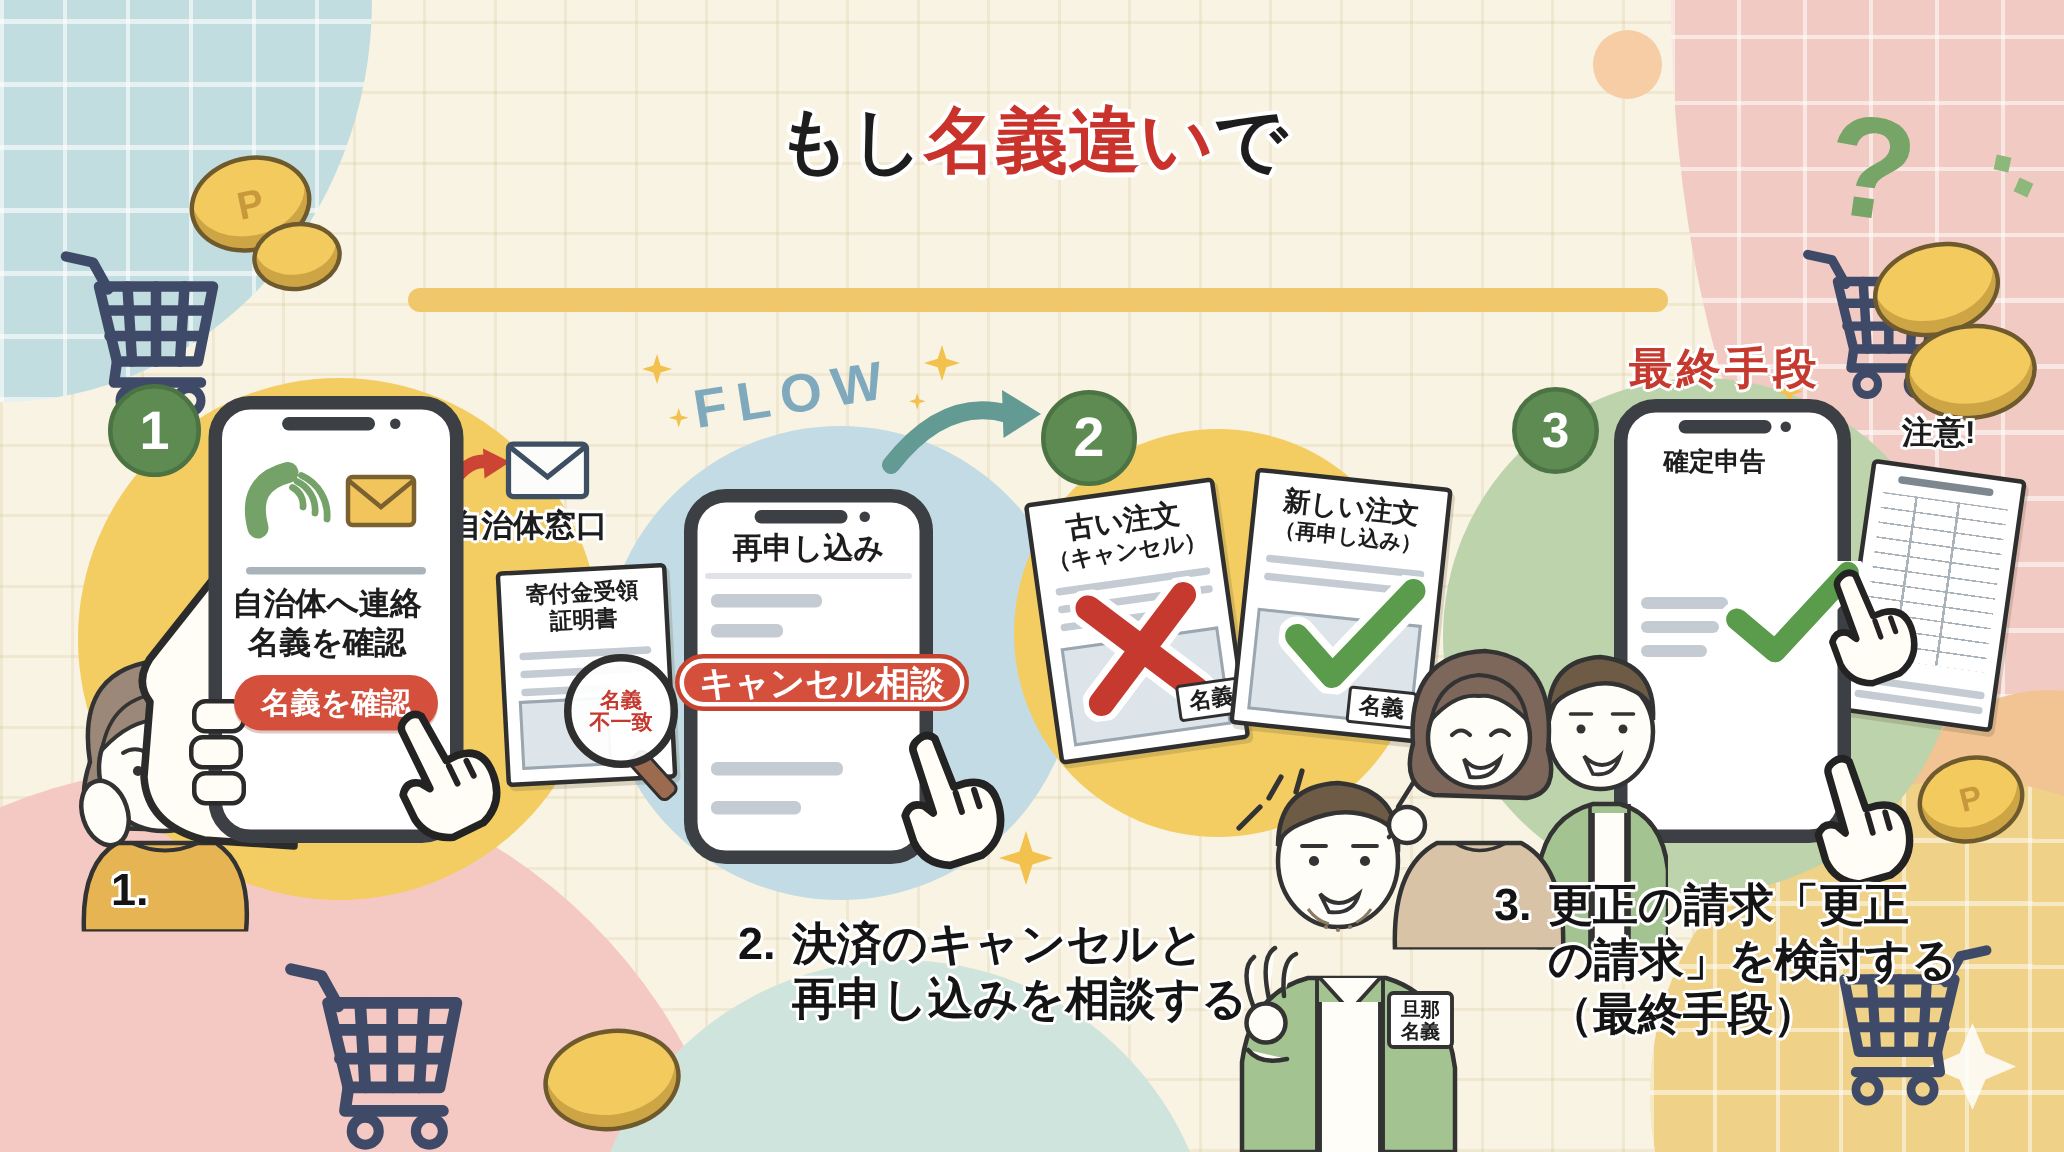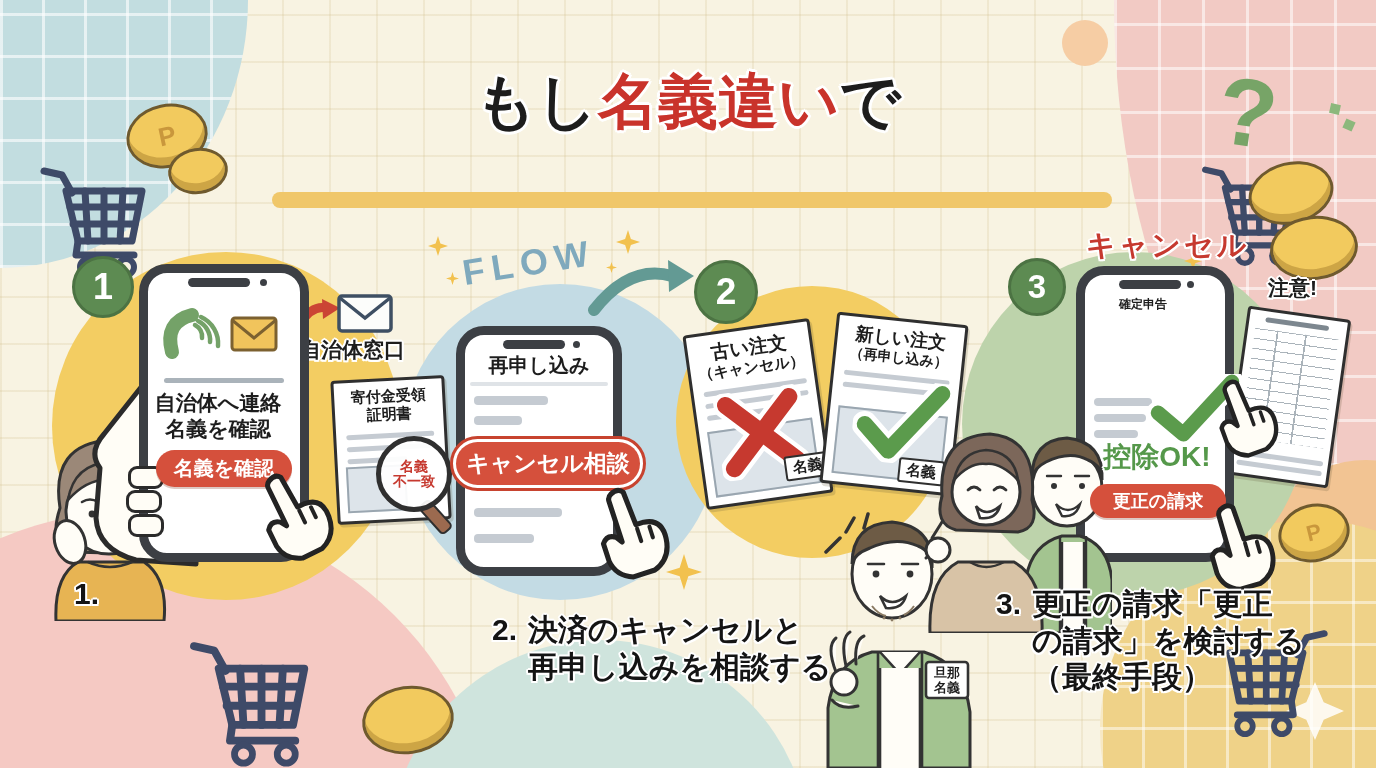--- a/index.html
+++ b/index.html
@@ -25,21 +25,21 @@
   .grid-gold{background:
       repeating-linear-gradient(90deg, rgba(255,255,255,.5) 0 3px, transparent 3px 42px),
       repeating-linear-gradient(0deg, rgba(255,255,255,.5) 0 3px, transparent 3px 42px),
       #efd288;}
   .circ{border-radius:50%;}
   
   .ow{text-shadow:2px 0 0 #fff,-2px 0 0 #fff,0 2px 0 #fff,0 -2px 0 #fff,1.5px 1.5px 0 #fff,-1.5px 1.5px 0 #fff,1.5px -1.5px 0 #fff,-1.5px -1.5px 0 #fff;}
   .ow3{text-shadow:3px 0 0 #fff,-3px 0 0 #fff,0 3px 0 #fff,0 -3px 0 #fff,2px 2px 0 #fff,-2px 2px 0 #fff,2px -2px 0 #fff,-2px -2px 0 #fff;}
   
   .title{left:0;right:0;text-align:center;font-weight:900;color:#1d1d1d;z-index:8;letter-spacing:0px;}
-  .title1{top:62px;font-size:60px;}
+  .title1{top:62px;font-size:48px;}
   .title2{top:138px;font-size:57px;}
   .title .hl{color:#c9332b;}
   .underbar{left:272px;top:192px;width:840px;height:16px;background:#f0c76a;border-radius:8px;z-index:7;}
   
   .phone{position:absolute;background:#fff;border:9px solid #3c3f44;border-radius:28px;box-sizing:border-box;z-index:4;}
   .notch{position:absolute;top:5px;left:50%;transform:translateX(-58%);width:62px;height:9px;background:#3c3f44;border-radius:5px;}
   .camdot{position:absolute;top:6px;right:22%;width:7px;height:7px;background:#3c3f44;border-radius:50%;}
   .bar{position:absolute;background:#c5cbd2;border-radius:4px;}
   .redbtn{position:absolute;background:#d5503c;border-radius:999px;color:#fff;font-weight:800;
           display:flex;align-items:center;justify-content:center;z-index:6;
@@ -208,21 +208,21 @@
   </svg>
 
   <div class="phone" style="left:456px;top:326px;width:166px;height:250px;">
     <div class="notch"></div>
       <div class="camdot"></div>
   </div>
   <div class="abs" style="left:466px;top:352px;width:146px;text-align:center;font-weight:800;font-size:20px;color:#1d1d1d;z-index:5;">再申し込み</div>
   <div class="bar" style="left:470px;top:382px;width:138px;height:4px;background:#dfe3e7;z-index:5;"></div>
   <div class="bar" style="left:474px;top:396px;width:74px;height:9px;z-index:5;"></div>
   <div class="bar" style="left:474px;top:416px;width:48px;height:9px;z-index:5;"></div>
-  <div class="abs" style="left:450px;top:436px;width:196px;height:55px;background:#fff;border:3px solid #c7432f;border-radius:999px;box-sizing:border-box;padding:3px;z-index:6;text-align:right;">
+  <div class="abs" style="left:450px;top:436px;width:196px;height:38px;background:#fff;border:3px solid #c7432f;border-radius:999px;box-sizing:border-box;padding:3px;z-index:6;text-align:right;">
     <div style="width:100%;height:100%;background:#d5503c;border-radius:999px;display:flex;align-items:center;justify-content:center;color:#fff;font-weight:800;font-size:23px;">キャンセル相談</div>
   </div>
   <div class="bar" style="left:474px;top:508px;width:88px;height:9px;z-index:5;"></div>
   <div class="bar" style="left:474px;top:534px;width:60px;height:9px;z-index:5;"></div>
   <svg class="ptr" style="left:588px;top:484px;width:84px;height:98px;transform:rotate(-18deg);" viewBox="0 0 80 96">
     <path d="M34,6 q8,-4 12,2 l2,34 8,0 q18,2 16,22 q-2,20 -20,26 l-22,0 q-16,-6 -18,-22 l0,-18 q6,-8 14,-2 l4,6 0,-42 q0,-4 4,-6z" fill="#fffdf6" stroke="#232323" stroke-width="5" stroke-linejoin="round"></path>
     <path d="M48,46 l0,13 M60,48 l0,11" fill="none" stroke="#232323" stroke-width="4" stroke-linecap="round"></path>
   </svg>
 
   <div class="badge" style="left:694px;top:260px;width:58px;height:58px;font-size:37px;">2</div>
@@ -276,21 +276,21 @@
     <rect x="120" y="150" width="42" height="36" rx="3" fill="#fff" stroke="#333" stroke-width="2.6"></rect>
     <text x="141" y="165" text-anchor="middle" font-size="13" font-weight="bold" fill="#1d1d1d">旦那</text>
     <text x="141" y="180" text-anchor="middle" font-size="13" font-weight="bold" fill="#1d1d1d">名義</text>
     <g>
       <path d="M30,160 q-10,-26 0,-34 M40,154 q-6,-28 4,-34 M50,152 q-2,-24 8,-28" stroke="#333" stroke-width="3" fill="#fffdf7" stroke-linecap="round"></path>
       <circle cx="38" cy="170" r="13" fill="#fffdf7" stroke="#333" stroke-width="3"></circle>
       <path d="M26,188 q8,10 26,6" stroke="#333" stroke-width="3" fill="#fffdf7" stroke-linecap="round"></path>
     </g>
   </svg>
 
-  <div class="abs ow" style="left:1086px;top:226px;font-size:29px;font-weight:900;color:#c6392f;letter-spacing:3px;z-index:3;">キャンセル</div>
+  <div class="abs ow" style="left:1086px;top:226px;font-size:29px;font-weight:900;color:#c6392f;letter-spacing:3px;z-index:3;">最終手段</div>
   <div class="badge" style="left:1008px;top:258px;width:52px;height:52px;font-size:33px;">3</div>
   <div class="star" style="left:1184px;top:252px;width:18px;height:18px;"></div>
 
   <svg class="abs" style="left:922px;top:418px;width:190px;height:215px;z-index:6;" viewBox="0 0 190 215">
     <path d="M10,120 L20,104 M4,140 L14,132" stroke="#333" stroke-width="3" stroke-linecap="round"></path>
     <g>
       <ellipse cx="145" cy="70" rx="35" ry="38" fill="#fffdf7" stroke="#333" stroke-width="3"></ellipse>
       <path d="M110,60 Q110,22 145,20 Q182,24 180,62 Q180,48 166,42 Q148,32 124,44 Q112,50 110,60Z" fill="#6d5b45" stroke="#333" stroke-width="3"></path>
       <circle cx="132" cy="68" r="3" fill="#333"></circle>
         <circle cx="160" cy="68" r="3" fill="#333"></circle>
@@ -310,30 +310,28 @@
       <path d="M8,215 Q6,160 36,144 L92,144 Q122,160 120,215 Z" fill="#d8c3a6" stroke="#333" stroke-width="3"></path>
       <path d="M48,144 Q64,154 82,144" fill="none" stroke="#333" stroke-width="2.4"></path>
       <circle cx="16" cy="132" r="12" fill="#fffdf7" stroke="#333" stroke-width="3"></circle>
     </g>
   </svg>
 
   <div class="phone" style="left:1076px;top:266px;width:158px;height:296px;z-index:5;">
     <div class="notch"></div>
       <div class="camdot"></div>
   </div>
-  <div class="abs" style="left:1086px;top:296px;width:114px;text-align:center;font-weight:800;font-size:12px;color:#1d1d1d;z-index:6;">確定申告</div>
+  <div class="abs" style="left:1086px;top:296px;width:114px;text-align:center;font-weight:800;font-size:17px;color:#1d1d1d;z-index:6;">確定申告</div>
   <div class="bar" style="left:1094px;top:398px;width:58px;height:8px;z-index:6;"></div>
   <div class="bar" style="left:1094px;top:414px;width:52px;height:8px;z-index:6;"></div>
   <div class="bar" style="left:1094px;top:430px;width:44px;height:8px;z-index:6;"></div>
   <svg class="abs" style="left:1148px;top:374px;width:94px;height:70px;z-index:6;" viewBox="0 0 96 72">
     <path d="M10,40 L36,62 L86,8" stroke="#fff" stroke-width="24" fill="none" stroke-linecap="round" stroke-linejoin="round"></path>
     <path d="M10,40 L36,62 L86,8" stroke="#5b9b4c" stroke-width="15" fill="none" stroke-linecap="round" stroke-linejoin="round"></path>
   </svg>
-  <div class="abs ow" style="left:1082px;top:438px;width:150px;text-align:center;font-size:28px;font-weight:900;color:#55984a;z-index:6;">控除OK!</div>
-  <div class="redbtn" style="left:1090px;top:484px;width:136px;height:34px;font-size:18px;z-index:6;">更正の請求</div>
   <svg class="ptr" style="left:1208px;top:376px;width:72px;height:84px;transform:rotate(-20deg);" viewBox="0 0 80 96">
     <path d="M34,6 q8,-4 12,2 l2,34 8,0 q18,2 16,22 q-2,20 -20,26 l-22,0 q-16,-6 -18,-22 l0,-18 q6,-8 14,-2 l4,6 0,-42 q0,-4 4,-6z" fill="#fffdf6" stroke="#232323" stroke-width="5" stroke-linejoin="round"></path>
     <path d="M48,46 l0,13 M60,48 l0,11" fill="none" stroke="#232323" stroke-width="4" stroke-linecap="round"></path>
   </svg>
   <svg class="ptr" style="left:1198px;top:500px;width:80px;height:94px;transform:rotate(-16deg);" viewBox="0 0 80 96">
     <path d="M34,6 q8,-4 12,2 l2,34 8,0 q18,2 16,22 q-2,20 -20,26 l-22,0 q-16,-6 -18,-22 l0,-18 q6,-8 14,-2 l4,6 0,-42 q0,-4 4,-6z" fill="#fffdf6" stroke="#232323" stroke-width="5" stroke-linejoin="round"></path>
     <path d="M48,46 l0,13 M60,48 l0,11" fill="none" stroke="#232323" stroke-width="4" stroke-linecap="round"></path>
   </svg>
 
   <div class="abs ow" style="left:1268px;top:274px;font-size:21px;font-weight:900;color:#1d1d1d;z-index:4;">注意!</div>

